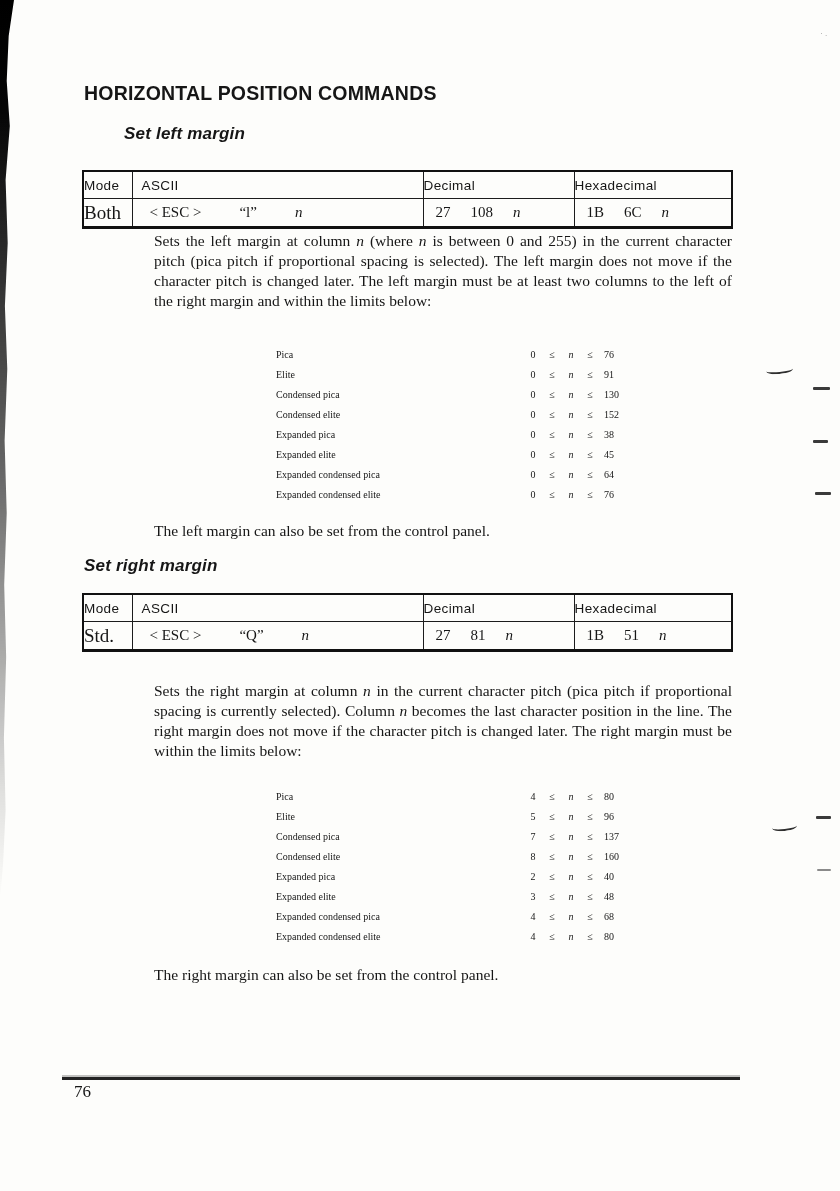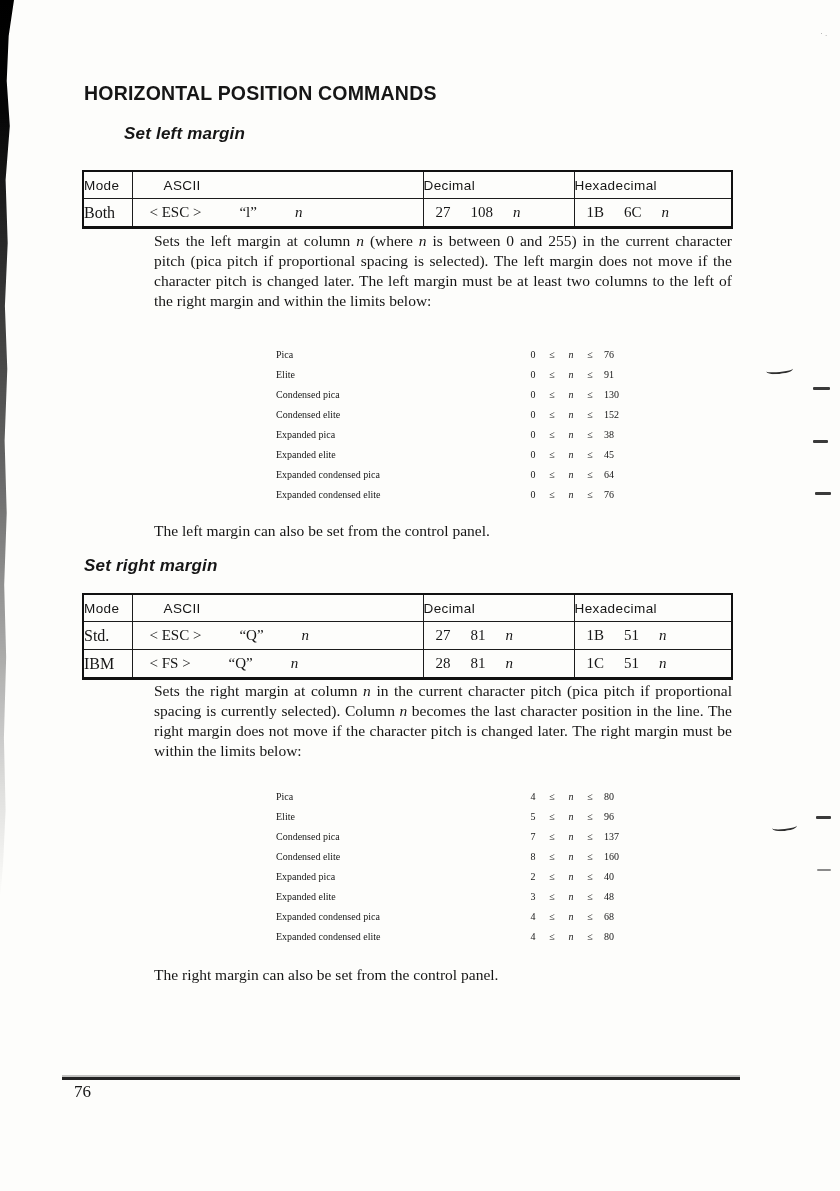--- a/index.html
+++ b/index.html
@@ -35,23 +35,23 @@
     width:649px;table-layout:fixed;
     font-size:15px;
   }
   table.cmd, table.cmd th, table.cmd td{border:1.5px solid #1c1c1c;}
   table.cmd{border:2px solid #111;border-bottom-width:3px;}
   table.cmd th{
     font-family:"Liberation Sans", sans-serif;
     font-size:13.5px;font-weight:normal;letter-spacing:.4px;
     height:26px;padding:0;text-align:left;
   }
-  table.cmd th.h-ascii{text-align:left;padding-left:31px;}
+  table.cmd th.h-ascii{text-align:left;padding-left:9px;}
   table.cmd td{height:27px;padding:0;}
-  td.mode{padding-left:5px;font-size:16px;}
+  td.mode{padding-left:5px;font-size:19px;}
   td.code{vertical-align:middle;}
   td.code .wrap{display:flex;align-items:center;}
   td.ascii .wrap{padding-left:17px;gap:38px;}
   td.num .wrap{padding-left:12px;gap:20px;}
   .it{font-style:italic;}
   p.body{
     position:absolute;left:154px;width:578px;margin:0;
     font-size:15.5px;line-height:20px;text-align:justify;
   }
   .limits{position:absolute;left:276px;width:380px;font-size:10px;}
@@ -248,44 +248,20 @@
             </div>
           </td>
       <td class="code num">
             <div class="wrap">
               <span>1B</span>
               <span>51</span>
               <span class="it">n</span>
             </div>
           </td>
     </tr>
-    <tr>
-      <td class="mode">IBM</td>
-      <td class="code ascii">
-            <div class="wrap">
-              <span>&lt; FS &gt;</span>
-              <span>“Q”</span>
-              <span class="it">n</span>
-            </div>
-          </td>
-      <td class="code num">
-            <div class="wrap">
-              <span>28</span>
-              <span>81</span>
-              <span class="it">n</span>
-            </div>
-          </td>
-      <td class="code num">
-            <div class="wrap">
-              <span>1C</span>
-              <span>51</span>
-              <span class="it">n</span>
-            </div>
-          </td>
-    </tr>
   </tbody>
     </table>
 
   <p class="body" style="top:681px;"><span>Sets the right margin at column </span><span class="it">n</span><span> in the current character pitch (pica pitch if proportional spacing is currently selected).  Column </span><span class="it">n</span><span> becomes the last character position in the line. The right margin does not move if the character pitch is changed later. The right margin must be within the limits below:</span></p>
 
   <div class="limits" style="top:791px;">
     <div class="limit-row">
       <span class="limit-label">Pica</span>
       <span class="range">
           <span class="tok min">4</span>

